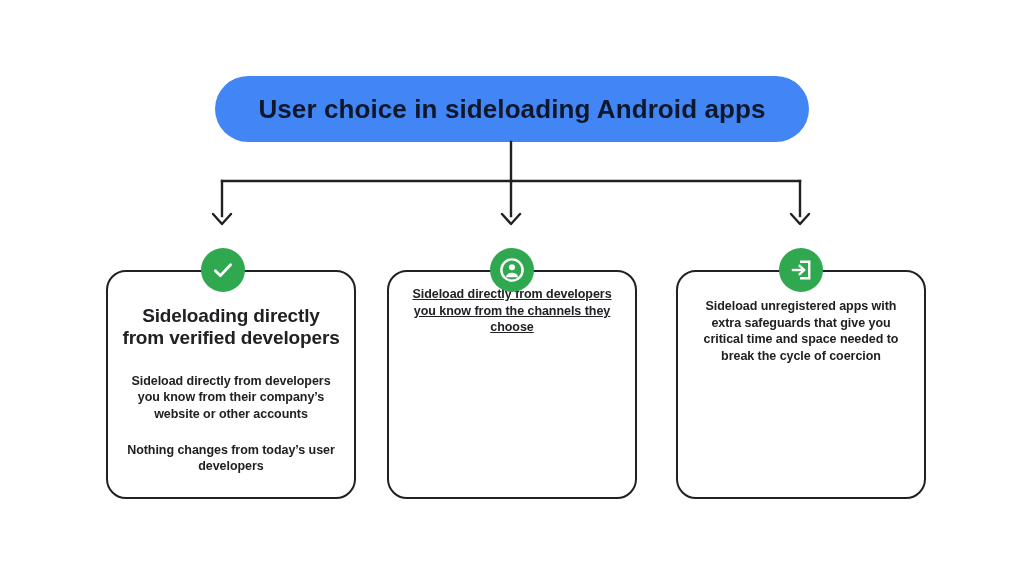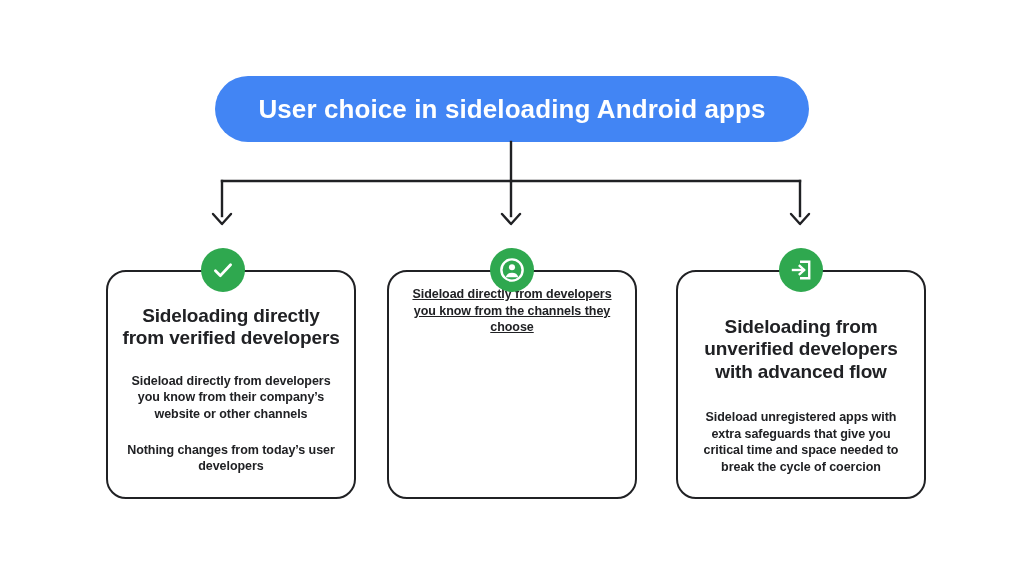--- a/index.html
+++ b/index.html
@@ -30,21 +30,21 @@
     width: 594px;
     height: 66px;
     border-radius: 33px;
     background: #4285f4;
     display: flex;
     align-items: center;
     justify-content: center;
     box-sizing: border-box;
   }
   .header-pill-label {
-    color: #ffffff;
+    color: #0f172a;
     font-size: 26px;
     font-weight: bold;
     letter-spacing: 0.1px;
     line-height: 1;
     white-space: nowrap;
   }
 
   
   .connector-layer {
     position: absolute;
@@ -141,21 +141,21 @@
     <g fill="none" stroke="#202124" stroke-width="2.4" stroke-linecap="round" stroke-linejoin="round">
 
       <path d="M213,214 L222,224 L231,214"></path>
       <path d="M502,214 L511,224 L520,214"></path>
       <path d="M791,214 L800,224 L809,214"></path>
     </g>
   </svg>
 
   <div class="card card-1">
     <div class="card-title">Sideloading directly from verified developers</div>
-    <div class="card-body body-1">Sideload directly from developers you know from their company’s website or other channels</div>
+    <div class="card-body body-1">Sideload directly from developers you know from their company’s website or other accounts</div>
     <div class="card-body body-2">Nothing changes from today’s user developers</div>
   </div>
 
   <div class="icon-badge badge-1">
     <svg width="26" height="26" viewBox="0 0 24 24" aria-hidden="true">
       <path d="M5 12.6 L9.6 17.2 L19 7.2" fill="none" stroke="#ffffff" stroke-width="2.6" stroke-linecap="round" stroke-linejoin="round"></path>
     </svg>
   </div>
 
   <div class="card card-2">
@@ -164,21 +164,20 @@
 
   <div class="icon-badge badge-2">
     <svg width="28" height="28" viewBox="0 0 24 24" aria-hidden="true">
       <circle cx="12" cy="12" r="9.1" fill="none" stroke="#ffffff" stroke-width="2.1"></circle>
       <circle cx="12" cy="9.6" r="2.6" fill="#ffffff"></circle>
       <path d="M6.6 18.2 a5.6 5.2 0 0 1 10.8 0 Z" fill="#ffffff"></path>
     </svg>
   </div>
 
   <div class="card card-3">
-    <div class="card-title">Sideloading from unverified developers with advanced flow</div>
     <div class="card-body body-1">Sideload unregistered apps with extra safeguards that give you critical time and space needed to break the cycle of coercion</div>
   </div>
 
   <div class="icon-badge badge-3">
     <svg width="26" height="26" viewBox="0 0 24 24" aria-hidden="true">
       <path d="M12.2 4.4 H19.6 V19.6 H12.2" fill="none" stroke="#ffffff" stroke-width="2.2" stroke-linecap="square" stroke-linejoin="miter"></path>
       <path d="M4.6 12 H14.4" fill="none" stroke="#ffffff" stroke-width="2.2" stroke-linecap="square"></path>
       <path d="M10.8 8.2 L14.9 12 L10.8 15.8" fill="none" stroke="#ffffff" stroke-width="2.2" stroke-linecap="square" stroke-linejoin="miter"></path>
     </svg>
   </div>

